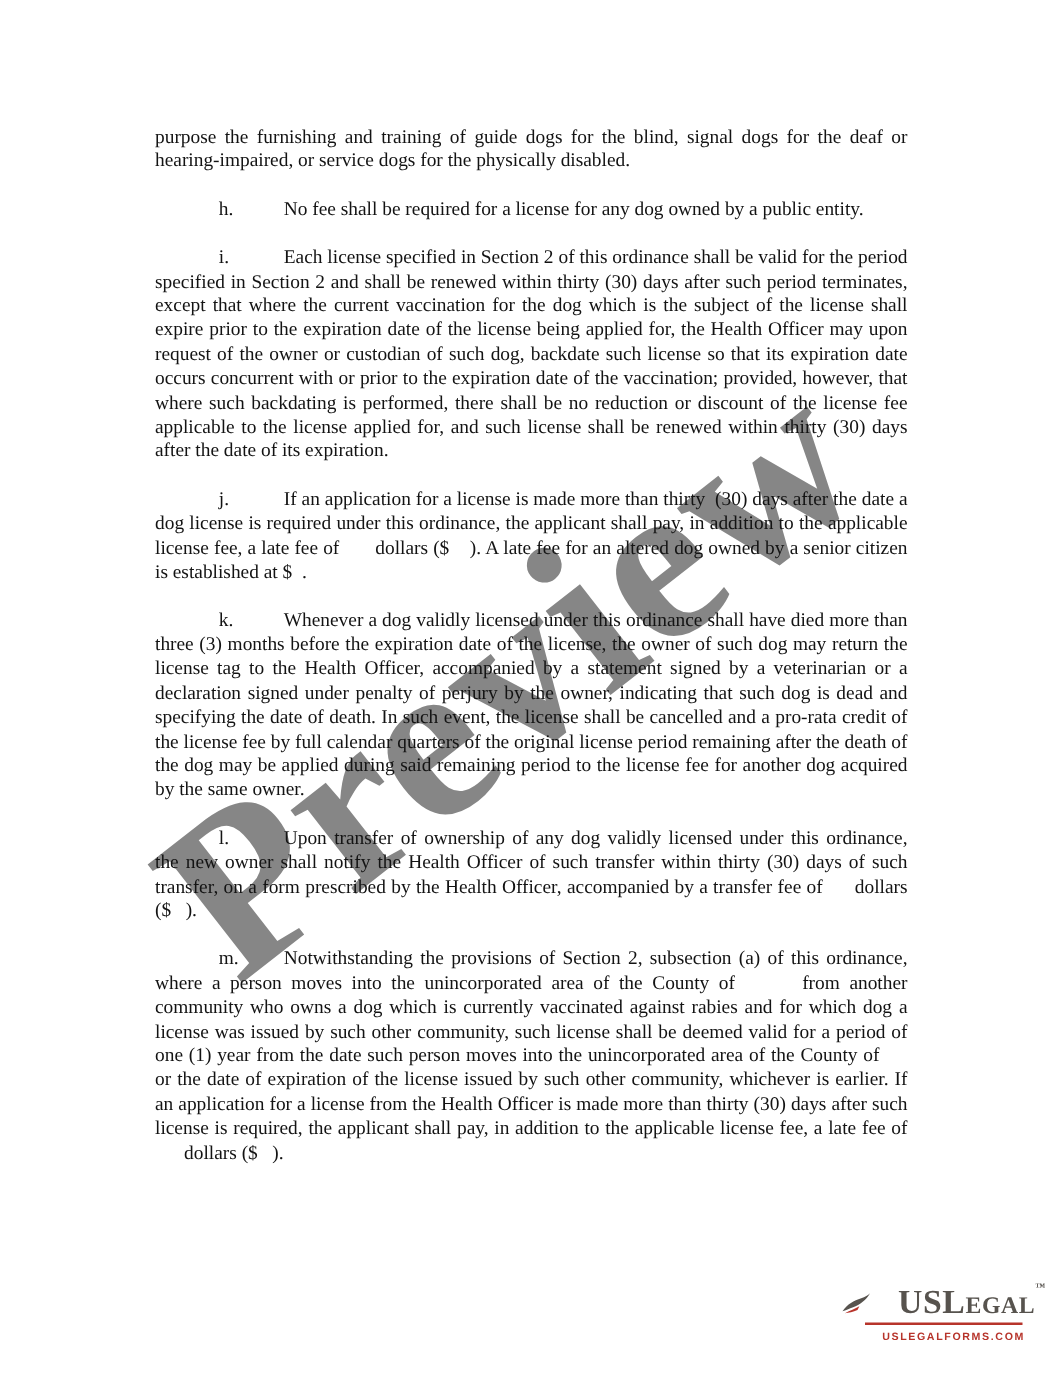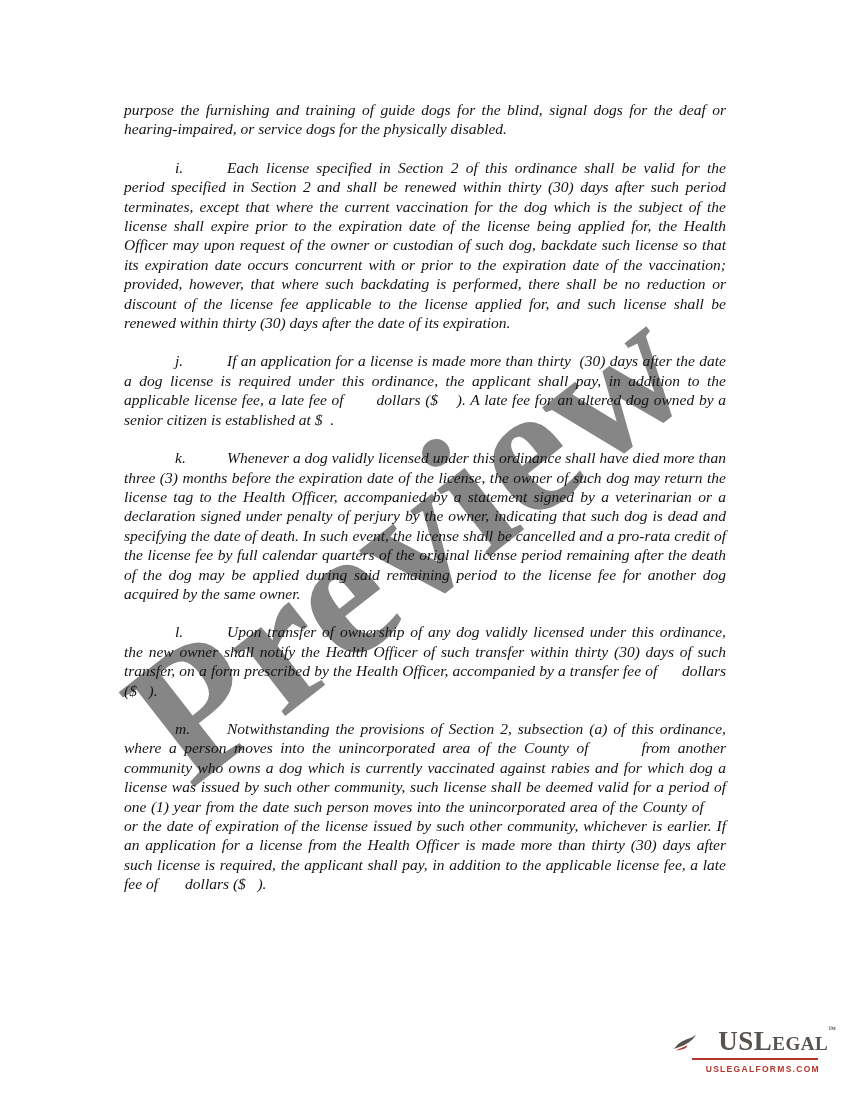--- a/index.html
+++ b/index.html
@@ -34,21 +34,21 @@
   .content {
     position: absolute;
     left: 124px;
     right: 124px;
     top: 100px;
     z-index: 1;
     font-size: 15.5px;
     line-height: 19.4px;
     text-align: justify;
   }
-  .para { margin: 0 0 19px 0; font-style: italic; }
+  .para { margin: 0 0 19px 0; }
   .letter {
     display: inline-block;
     margin-left: 51px;
     width: 52px;
   }
   .footer-logo {
     position: absolute;
     right: 30px;
     bottom: 26px;
     z-index: 2;
@@ -102,20 +102,23 @@
   <div class="watermark">
     <span>Preview</span>
   </div>
 
   <div class="content">
 
     <div class="para">
       <span>purpose the furnishing and training of guide dogs for the blind, signal dogs for the deaf or hearing-impaired, or service dogs for the physically disabled.</span>
     </div>
 
+    <div class="para">
+      <span class="letter">h.</span><span>No fee shall be required for a license for any dog owned by a public entity.</span>
+    </div>
 
     <div class="para">
       <span class="letter">i.</span><span>Each license specified in Section 2 of this ordinance shall be valid for the period specified in Section 2 and shall be renewed within thirty (30) days after such period terminates, except that where the current vaccination for the dog which is the subject of the license shall expire prior to the expiration date of the license being applied for, the Health Officer may upon request of the owner or custodian of such dog, backdate such license so that its expiration date occurs concurrent with or prior to the expiration date of the vaccination; provided, however, that where such backdating is performed, there shall be no reduction or discount of the license fee applicable to the license applied for, and such license shall be renewed within thirty (30) days after the date of its expiration.</span>
     </div>
 
     <div class="para">
       <span class="letter">j.</span><span>If an application for a license is made more than thirty&nbsp; (30) days after the date a dog license is required under this ordinance, the applicant shall pay, in addition to the applicable license fee, a late fee of &nbsp;&nbsp;&nbsp;&nbsp;&nbsp; dollars ($&nbsp;&nbsp;&nbsp;&nbsp;). A late fee for an altered dog owned by a senior citizen is established at $&nbsp;&nbsp;.</span>
     </div>
 
     <div class="para">

